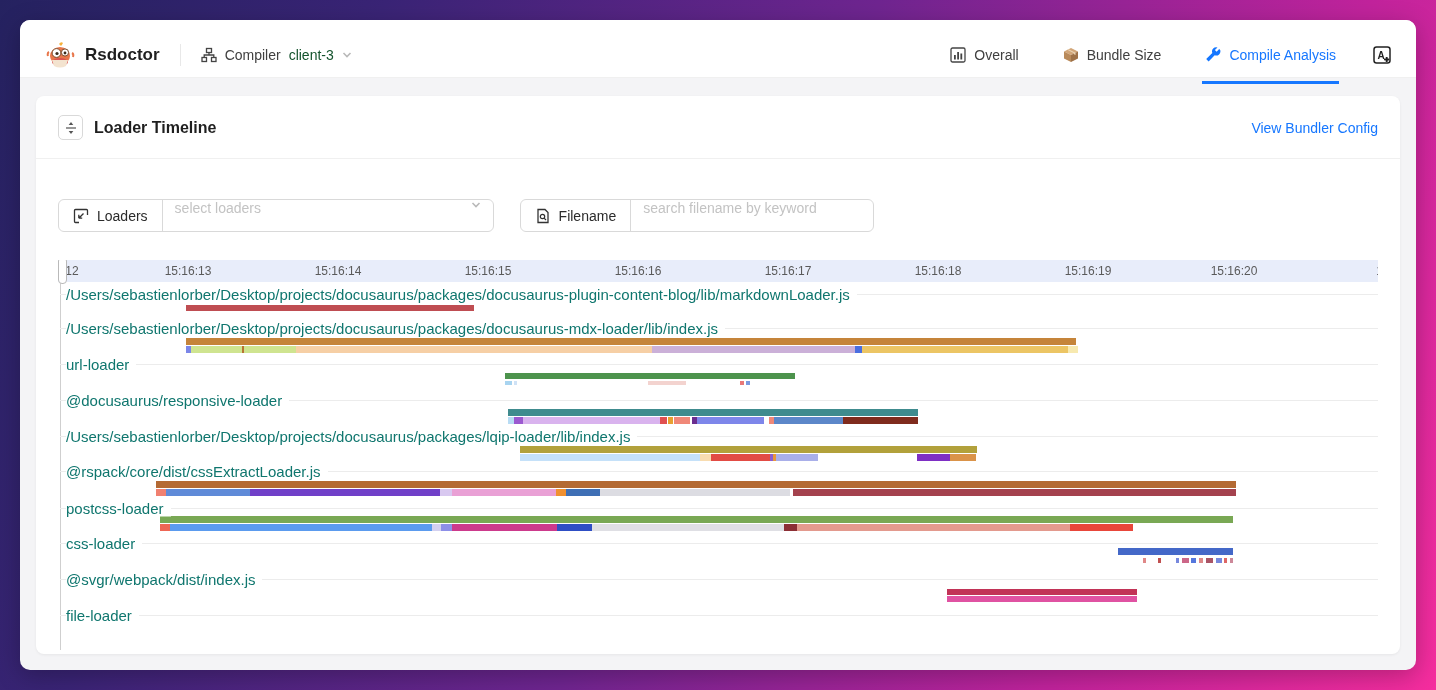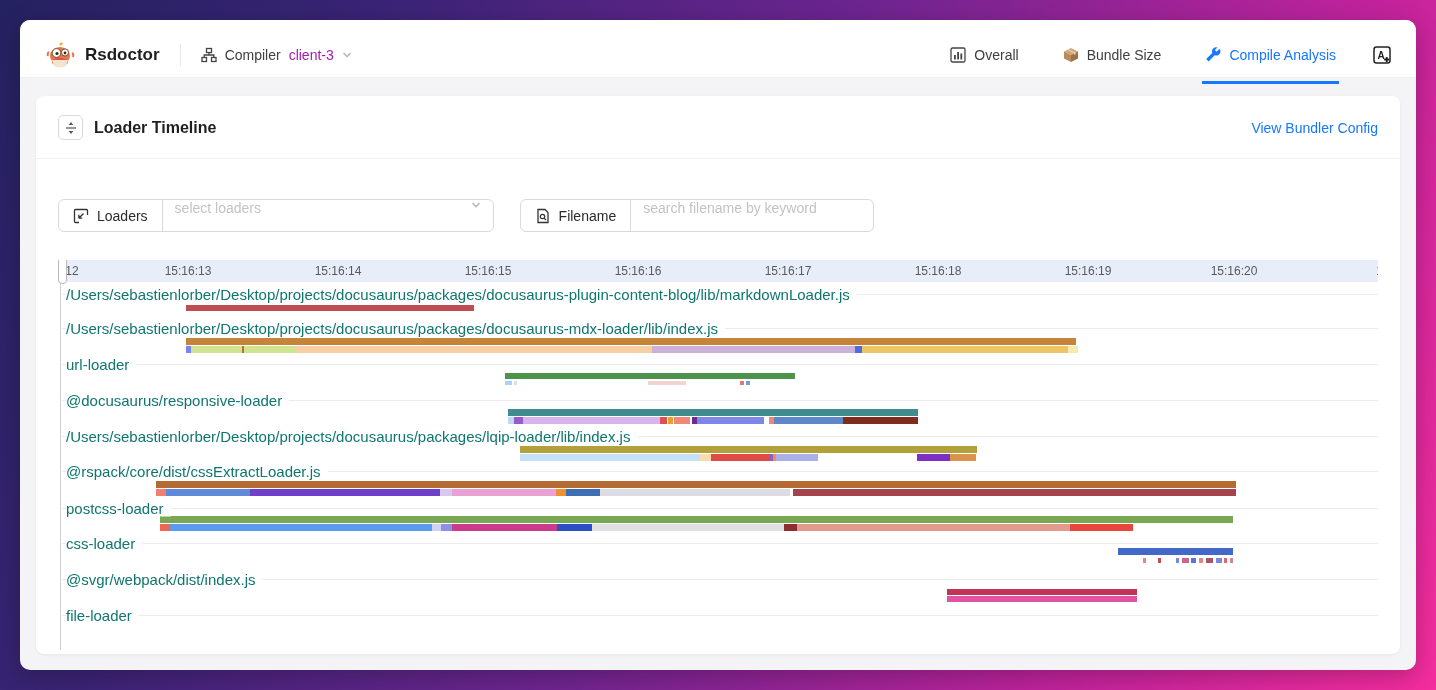--- a/index.html
+++ b/index.html
@@ -16,21 +16,21 @@
   
   .topbar{
     height:58px; background:#fff; border-bottom:1px solid #f0f0f0;
     display:flex; align-items:center; padding:12px 24px 0 26px;
   }
   .brand{ display:flex; align-items:center; gap:9px; }
   .brand-name{ font-size:17px; font-weight:bold; color:#1f1f1f; }
   .v-div{ width:1px; height:22px; background:#e8e8e8; margin:0 20px; }
   .compiler{ display:flex; align-items:center; gap:8px; font-size:14px; color:#333; cursor:pointer; }
   .compiler .lbl{ color:#404040; }
-  .compiler .val{ color:#a21caf; }
+  .compiler .val{ color:#14532d; }
   .chev{ width:10px; height:10px; stroke:#b9b9b9; fill:none; stroke-width:1.6; }
   .spacer{ flex:1; }
   .nav{ display:flex; align-items:center; height:58px; }
   .nav-item{
     display:flex; align-items:center; gap:8px; height:58px; padding:0 3px;
     margin:0 19px; font-size:14px; color:#404040; cursor:pointer;
     border-bottom:3px solid transparent; padding-top:3px;
   }
   .nav-item.active{ color:#1677ff; border-bottom-color:#1677ff; }
   .icon16{ width:16px; height:16px; display:block; }

